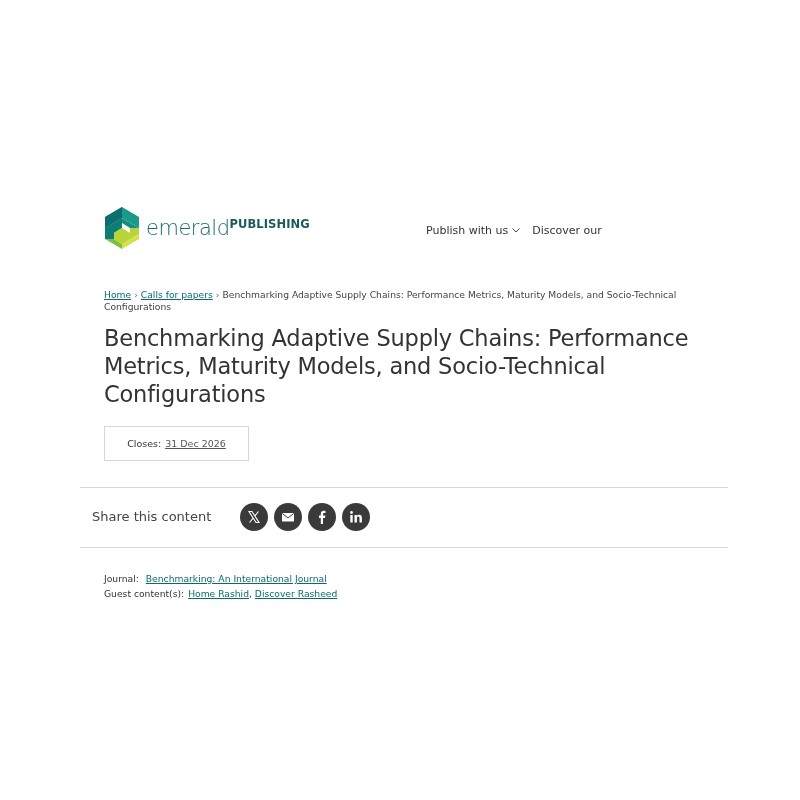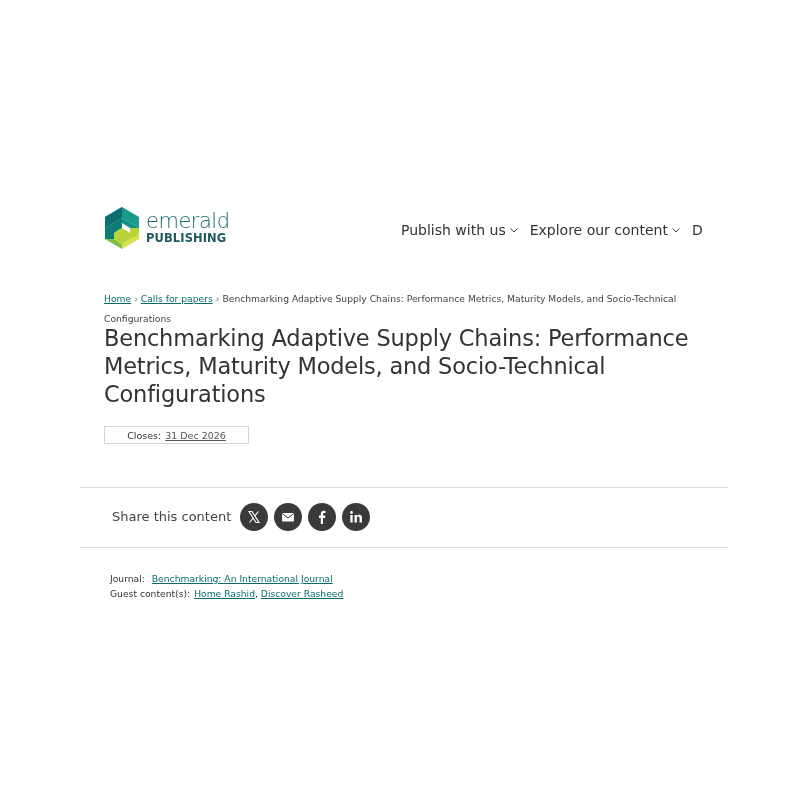--- a/index.html
+++ b/index.html
@@ -1,50 +1,50 @@
 <!DOCTYPE html>
 <html><head>
 <meta charset="utf-8">
 <style>
   * { box-sizing: border-box; margin: 0; padding: 0; }
   html, body { width: 800px; height: 800px; background: #ffffff; overflow: hidden; }
   body { position: relative; font-family: "DejaVu Sans", "Liberation Sans", sans-serif; color: #333333; }
 
   .logo { position: absolute; left: 104px; top: 205px; width: 130px; height: 46px; display: flex; align-items: center; text-decoration: none; }
   .logo svg { width: 36px; height: 44px; flex: none; }
-  .logo-text { margin-left: 6px; display: flex; flex-direction: column; line-height: 1; }
+  .logo-text { margin-left: 6px; display: flex; flex-direction: row; line-height: 1; }
   .logo-word { font-family: "DejaVu Sans", sans-serif; font-size: 21px; color: #1a6a6f; letter-spacing: -0.5px; font-weight: 300; }
   .logo-sub { font-family: "DejaVu Sans", sans-serif; font-size: 11.5px; font-weight: bold; color: #1c5a5e; letter-spacing: 0.1px; margin-top: 1px; }
 
-  .nav { position: absolute; left: 401px; top: 220px; width: 302px; height: 20px; overflow: hidden; white-space: nowrap; display: flex; font-size: 14px; color: #333; }
+  .nav { position: absolute; left: 426px; top: 220px; width: 302px; height: 20px; overflow: hidden; white-space: nowrap; display: flex; font-size: 11px; color: #333; }
   .nav-item { display: inline-flex; align-items: center; margin-right: 12px; cursor: pointer; }
   .nav-item .chev { margin-left: 4px; width: 8px; height: 8px; display: inline-block; }
 
-  .breadcrumb { position: absolute; left: 104px; top: 289px; width: 600px; font-size: 9.2px; line-height: 20px; color: #444; }
+  .breadcrumb { position: absolute; left: 104px; top: 289px; width: 600px; font-size: 9.2px; line-height: 12px; color: #444; }
   .breadcrumb a { color: #0a6b6e; text-decoration: underline; }
   .breadcrumb .sep { margin: 0 3px; color: #666; }
 
   .title { position: absolute; left: 104px; top: 324px; width: 600px; font-size: 22.5px; line-height: 28px; font-weight: normal; color: #333; letter-spacing: -0.2px; }
 
-  .closes-box { position: absolute; left: 104px; top: 426px; width: 145px; height: 18px; border: 1px solid #d6d6d6; display: flex; align-items: center; justify-content: center; font-size: 9.5px; color: #333; }
+  .closes-box { position: absolute; left: 104px; top: 426px; width: 145px; height: 35px; border: 1px solid #d6d6d6; display: flex; align-items: center; justify-content: center; font-size: 9.5px; color: #333; }
   .closes-box .lbl { margin-right: 4px; }
   .closes-box .val { color: #555; text-decoration: underline; }
 
   .divider { position: absolute; left: 80px; width: 648px; height: 1px; background: #d9d9d9; }
   .divider.top { top: 487px; }
   .divider.bottom { top: 547px; }
 
-  .share-label { position: absolute; left: 112px; top: 509px; font-size: 13px; color: #444; }
+  .share-label { position: absolute; left: 92px; top: 509px; font-size: 13px; color: #444; }
   .share-icons { position: absolute; left: 240px; top: 503px; display: flex; }
   .share-btn { width: 28px; height: 28px; border-radius: 50%; background: #3a3a3a; margin-right: 6px; display: flex; align-items: center; justify-content: center; cursor: pointer; }
   .share-btn svg { width: 16px; height: 16px; }
 
   .meta { position: absolute; left: 104px; top: 571px; font-size: 9.2px; line-height: 15px; color: #333; }
   .meta a { color: #0a6b6e; text-decoration: underline; }
-  .meta .row-lbl { margin-right: 4px; margin-left: 6px; }
+  .meta .row-lbl { margin-right: 4px; }
 </style>
 </head>
 <body>
 
 <a class="logo">
   <svg viewBox="0 0 36 44">
     <polygon points="18,1 35,11 35,22 18,12 1,22 1,11" fill="#1a9a8a"></polygon>
     <polygon points="1,11 18,1 18,12 1,22" fill="#0d6e70"></polygon>
     <polygon points="1,22 18,12 18,22 10,27 10,33 1,33" fill="#0f7d76"></polygon>
     <polygon points="1,33 10,33 18,38 18,43 1,33" fill="#7fbf3f"></polygon>
@@ -54,26 +54,20 @@
   </svg>
   <div class="logo-text">
     <span class="logo-word">emerald</span>
     <span class="logo-sub">PUBLISHING</span>
   </div>
 </a>
 
 <nav class="nav">
   <span class="nav-item">
     <span>Publish with us</span>
-    <svg class="chev" viewBox="0 0 8 8">
-        <polyline points="0.5,2.5 4,6 7.5,2.5" fill="none" stroke="#444" stroke-width="1"></polyline>
-      </svg>
-  </span>
-  <span class="nav-item">
-    <span>Explore our content</span>
     <svg class="chev" viewBox="0 0 8 8">
         <polyline points="0.5,2.5 4,6 7.5,2.5" fill="none" stroke="#444" stroke-width="1"></polyline>
       </svg>
   </span>
   <span class="nav-item">
     <span>Discover our</span>
   </span>
 </nav>
 
 <div class="breadcrumb">

